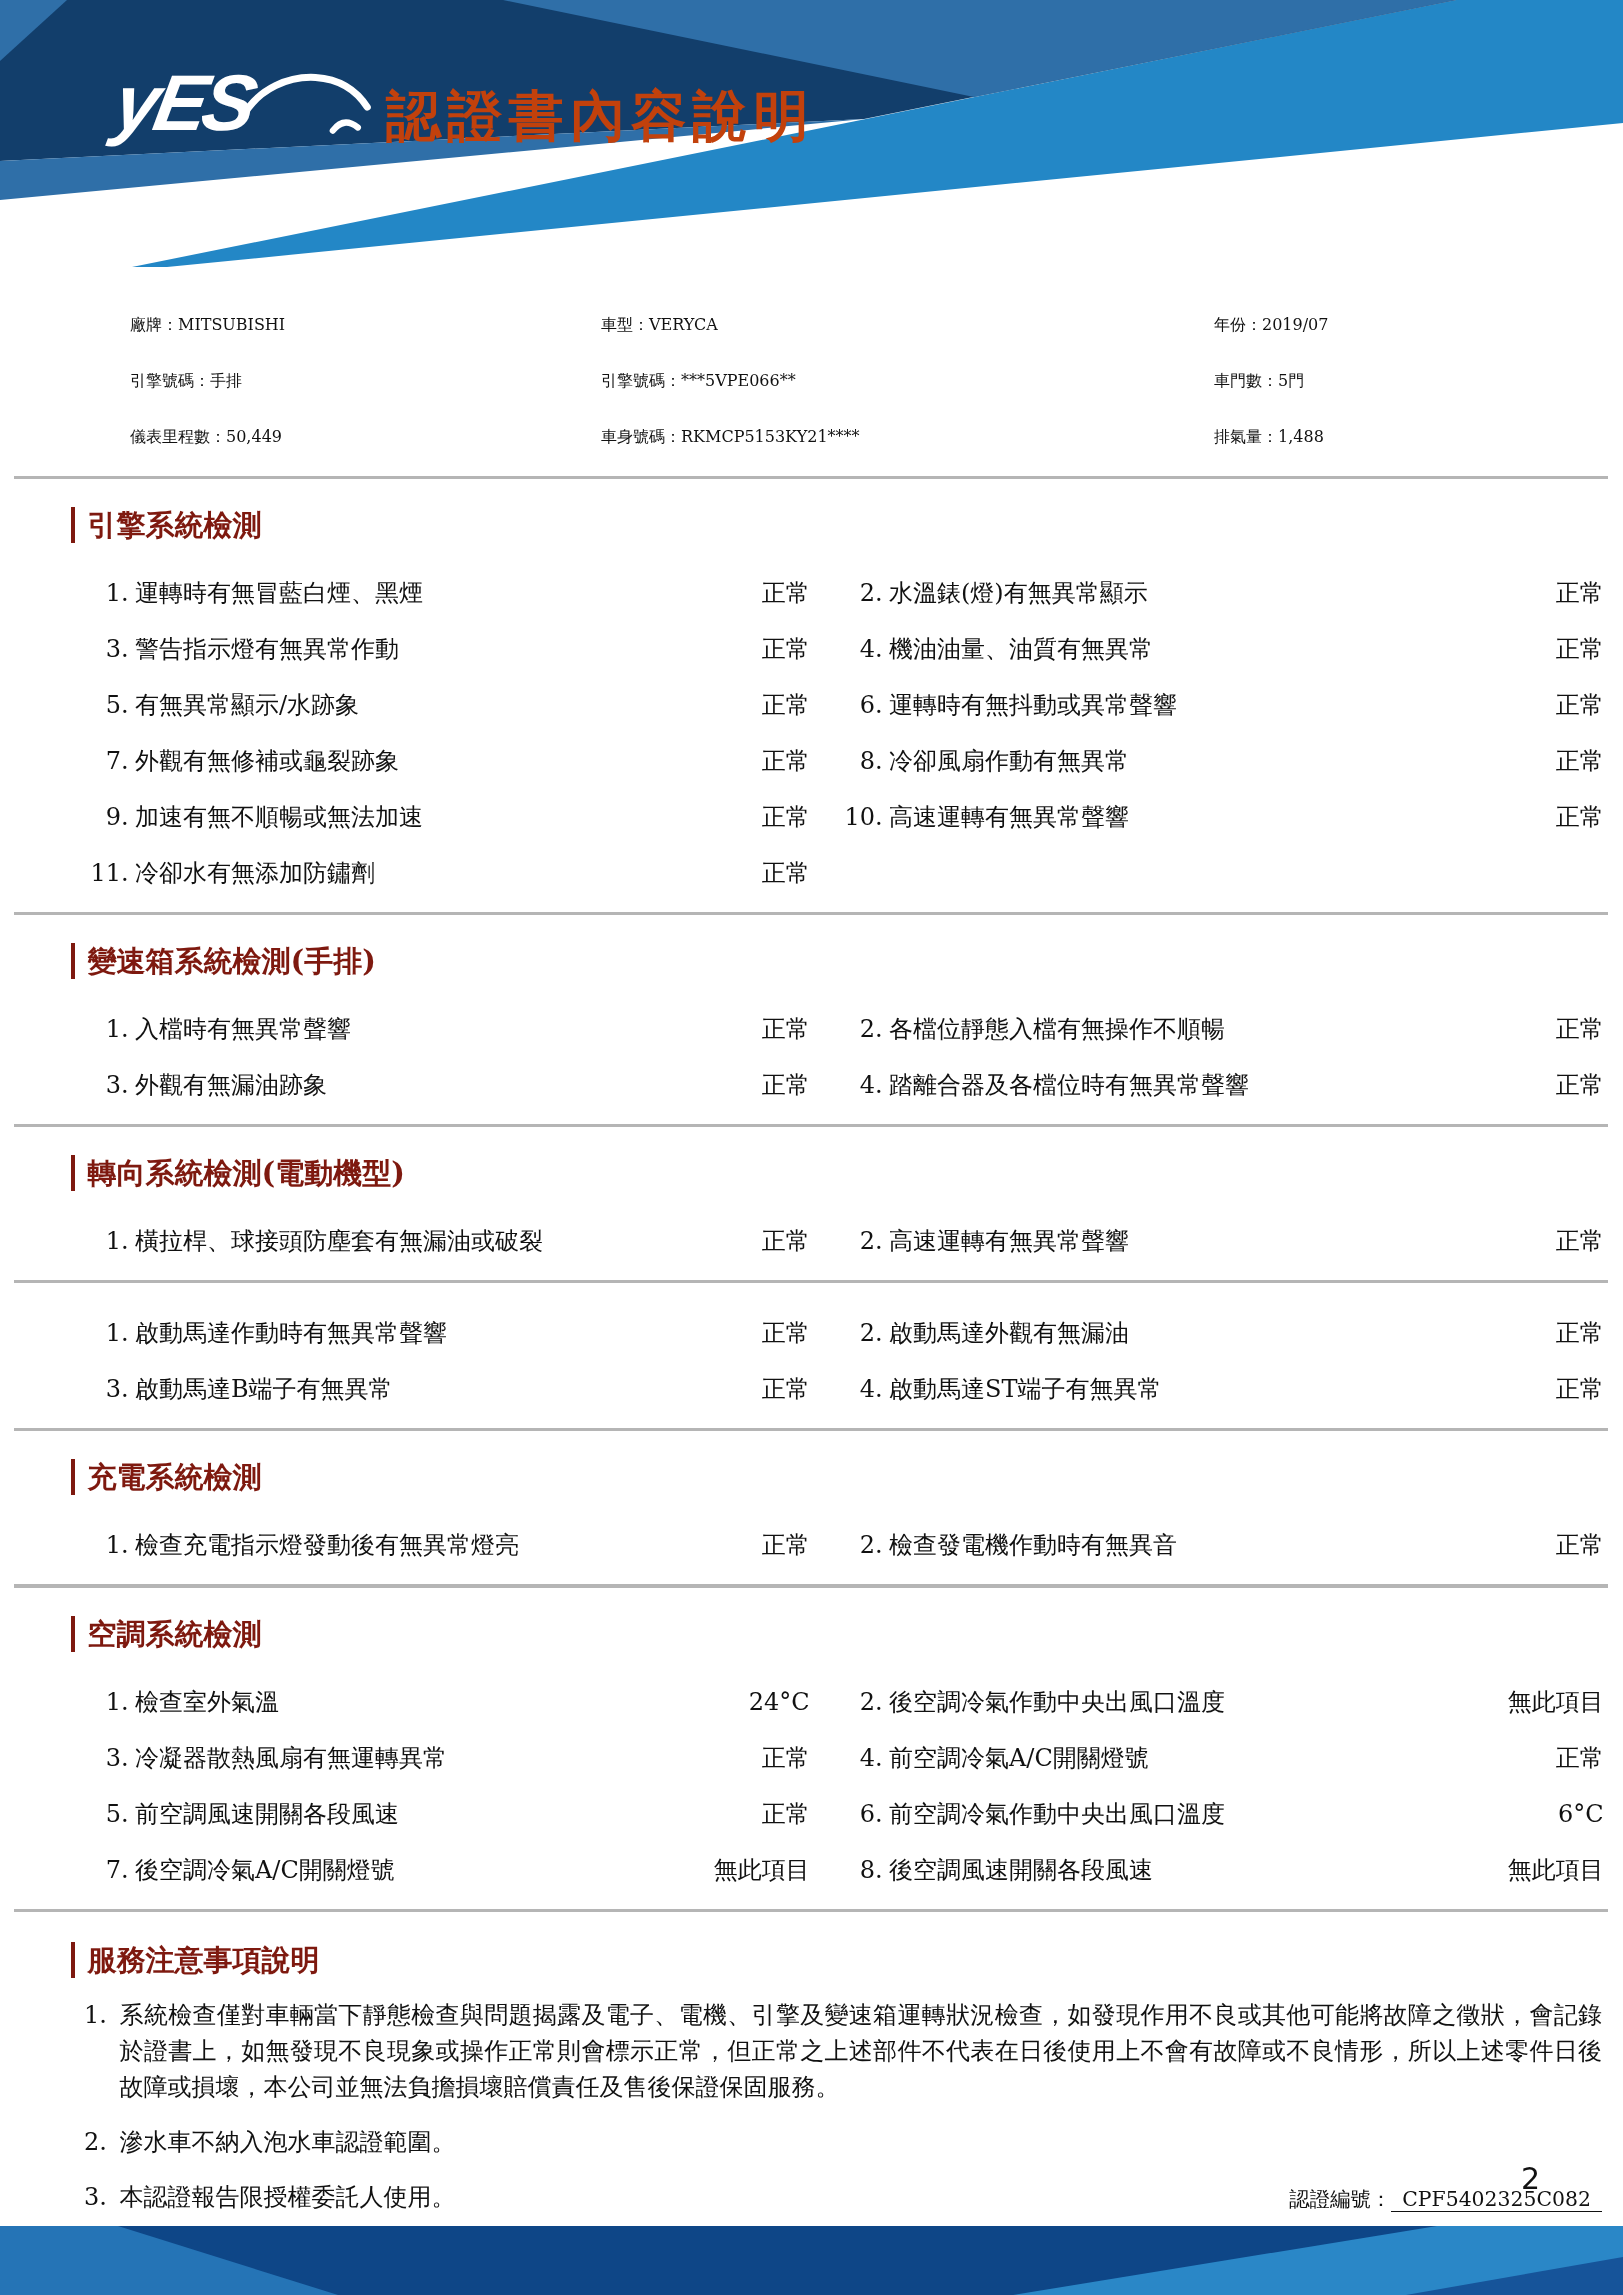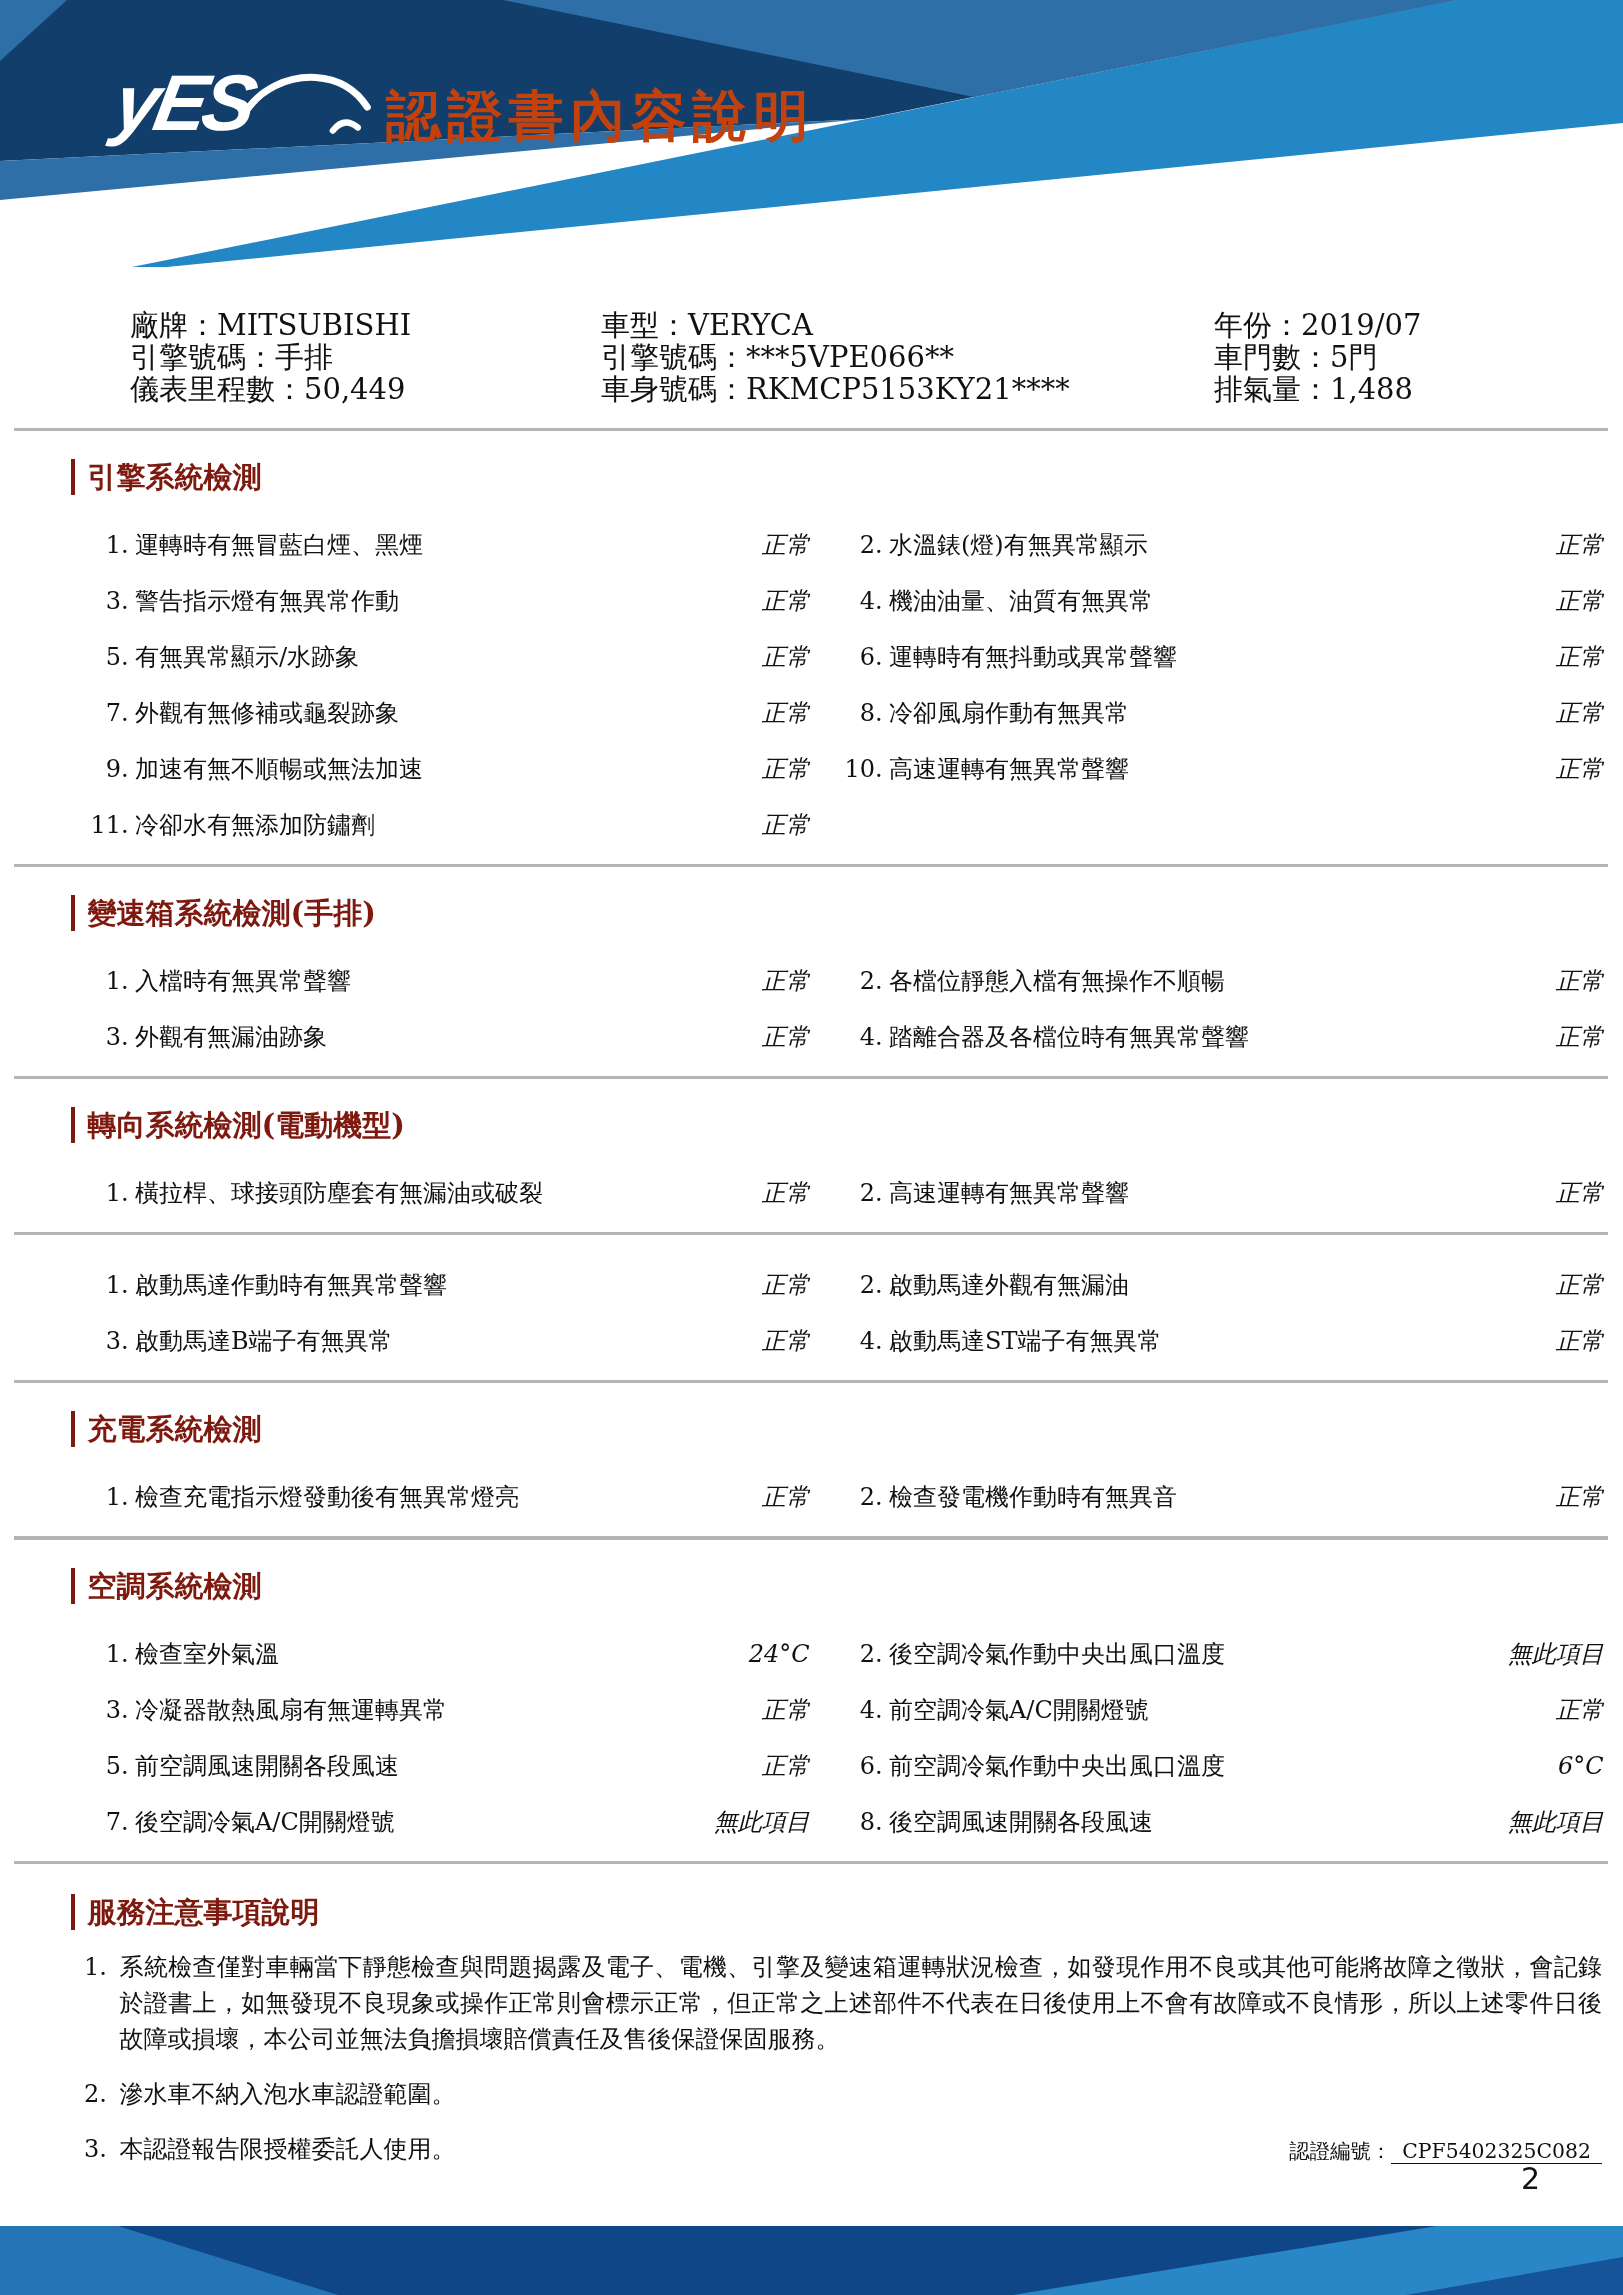--- a/index.html
+++ b/index.html
@@ -22,35 +22,35 @@
   .l-corner{background:var(--blue-mid,#2f6fa8);
     clip-path:polygon(0 0,67px 0,0 61px);}
   .logo{position:absolute;left:116px;top:63px;display:flex;align-items:flex-end;color:#fff;}
   .logo-text{font:italic 900 79px "Liberation Sans","DejaVu Sans",sans-serif;
     transform:skewX(-10deg);letter-spacing:-4.7px;line-height:1;}
   .logo-car{margin-left:-11px;margin-bottom:1.6px;}
   .header-title{position:absolute;left:386px;top:80px;color:#c2410c;
     font:700 55px "Liberation Sans","DejaVu Sans",sans-serif;letter-spacing:6.3px;}
   
   .vehicle-grid{margin:44px 21px 0 130px;display:grid;
-    grid-template-columns:471px 613px 1fr;row-gap:4px;font-size:29px;line-height:28px;}
+    grid-template-columns:471px 613px 1fr;row-gap:28px;font-size:16px;line-height:28px;}
   .vi-field{white-space:nowrap;}
   
   .separator{height:3.1px;background:#b5b5b5;margin:25px 15px 0 14px;}
   
   .section{margin:28px 0 0 71px;}
   .sec-title{display:flex;align-items:center;color:var(--heading-red,#7e190f);
     font-size:29px;font-weight:700;line-height:36px;}
   .sec-bar{width:3.9px;height:36px;background:currentColor;margin-right:12.6px;flex:0 0 auto;}
   .items{display:grid;grid-template-columns:605px 118px 668px 126px;
     margin:36px 0 0 15.7px;row-gap:28px;font-size:24px;line-height:28px;}
   .item-label{display:flex;}
   .item-label.rightcol{padding-left:31px;}
   .num{display:inline-block;min-width:42px;text-align:right;margin-right:6.3px;white-space:nowrap;}
-  .item-value{text-align:right;white-space:nowrap;font-style:italic;}
+  .item-value{text-align:right;white-space:nowrap;}
   
   .notes{margin:30px 0 0 71px;}
   .note-rows{margin-top:11px;}
   .note-row{display:flex;margin-top:19px;font-size:24px;line-height:36px;width:1531px;}
   .note-num{min-width:36px;text-align:right;margin-right:12.6px;flex:0 0 auto;}
   .note-text{flex:1;text-align:justify;}
   .cert{white-space:nowrap;font-size:20.4px;margin-left:27px;align-self:flex-end;line-height:31px;}
   .cert-number{border-bottom:1.6px solid #111;padding:0 11px;}
   
   .page-number{position:absolute;right:83px;top:2161px;font-size:30px;

